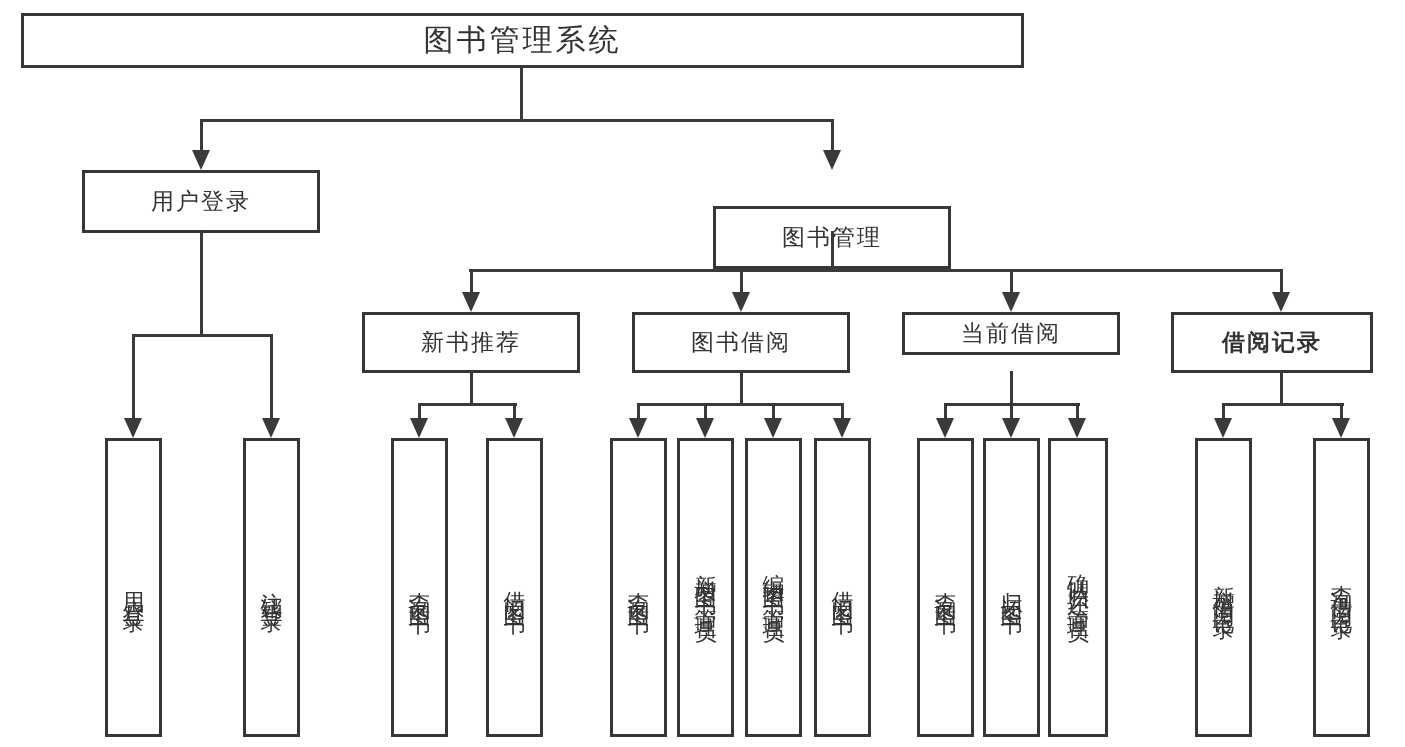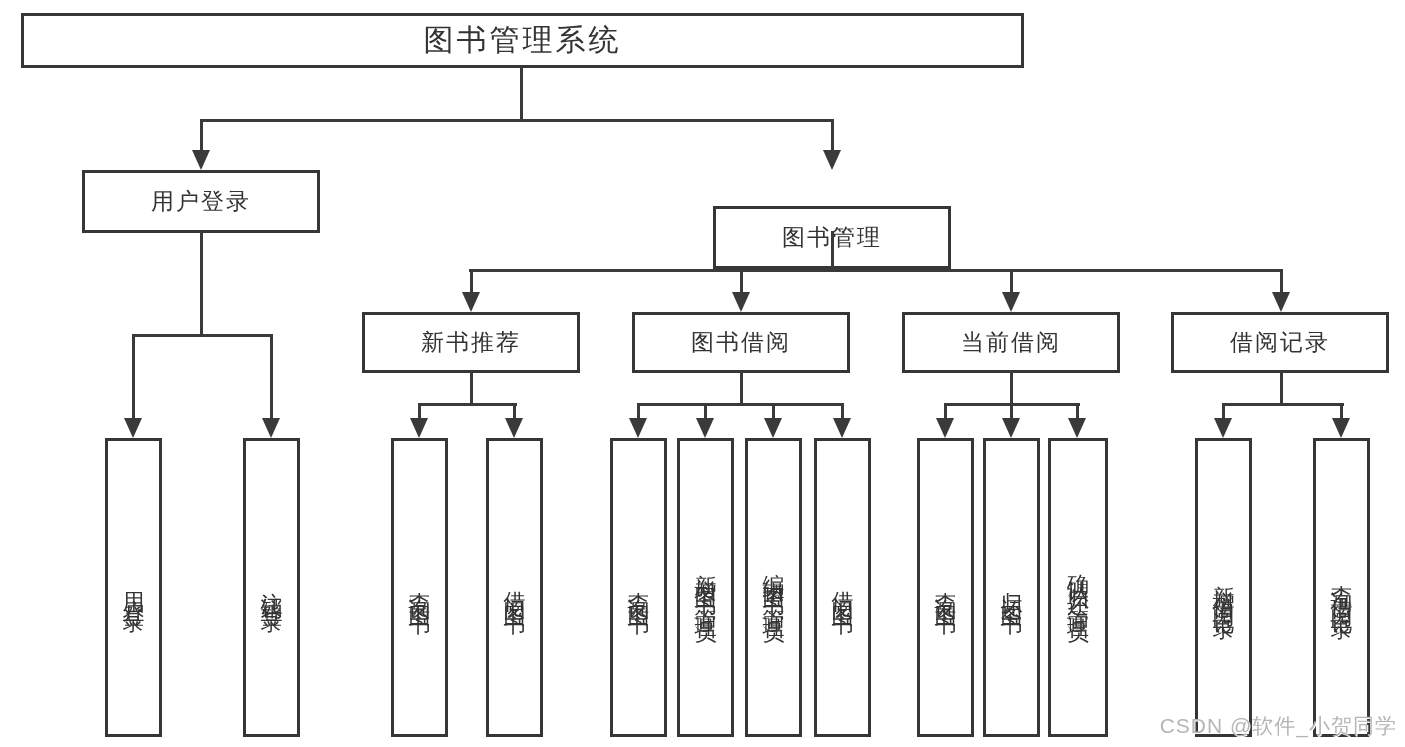--- a/index.html
+++ b/index.html
@@ -90,24 +90,24 @@
   <div class="ah" style="left:1002px; top:292px;"></div>
   <div class="v" style="left:1280px; top:270px; height:24px;"></div>
   <div class="ah" style="left:1272px; top:292px;"></div>
 
   <div class="box hbox" style="left:362px; top:312px; width:218px; height:61px;text-align:center;">
     <span>新书推荐</span>
   </div>
   <div class="box hbox" style="left:632px; top:312px; width:218px; height:61px;">
     <span>图书借阅</span>
   </div>
-  <div class="box hbox" style="left:902px; top:312px; width:218px; height:61px;">
+  <div class="box hbox" style="left:902px; top:312px; width:218px; height:43px;">
     <span>当前借阅</span>
   </div>
-  <div class="box hbox" style="left:1171px; top:312px; width:218px; height:61px;">
+  <div class="box hbox" style="left:1171px; top:312px; width:202px; height:61px;font-weight:bold;">
     <span>借阅记录</span>
   </div>
 
   <div class="v" style="left:470px; top:371px; height:34px;"></div>
   <div class="h" style="left:418px; top:403px; width:99px;"></div>
   <div class="v" style="left:418px; top:404px; height:16px;"></div>
   <div class="ah" style="left:410px; top:418px;"></div>
   <div class="v" style="left:513px; top:404px; height:16px;"></div>
   <div class="ah" style="left:505px; top:418px;"></div>
 
@@ -175,15 +175,14 @@
     <span>确认归还（管理员）</span>
   </div>
 
   <div class="box leaf" style="left:1195px; top:438px; width:57px; height:299px;">
     <span>新增借阅记录</span>
   </div>
   <div class="box leaf" style="left:1313px; top:438px; width:57px; height:299px;">
     <span>查询借阅记录</span>
   </div>
 
-  <div class="watermark">CSDN @软件_小贺同学</div>
 
 </div>
 
 </body></html>

